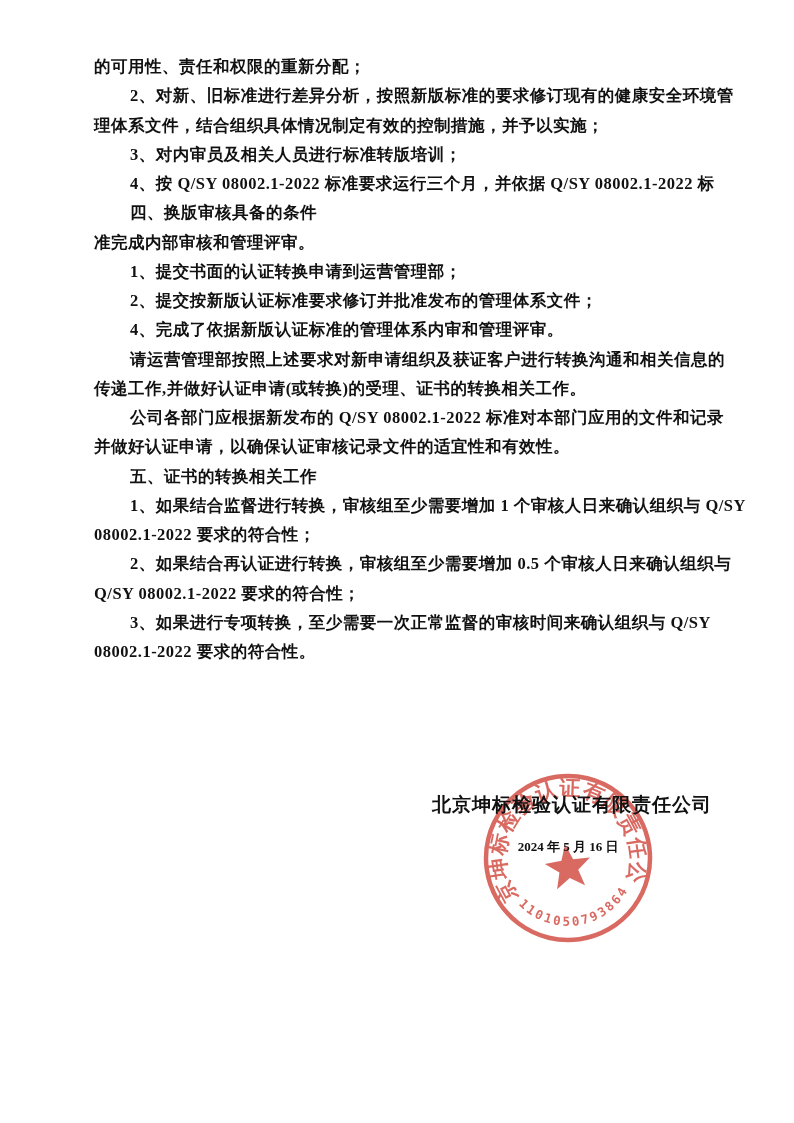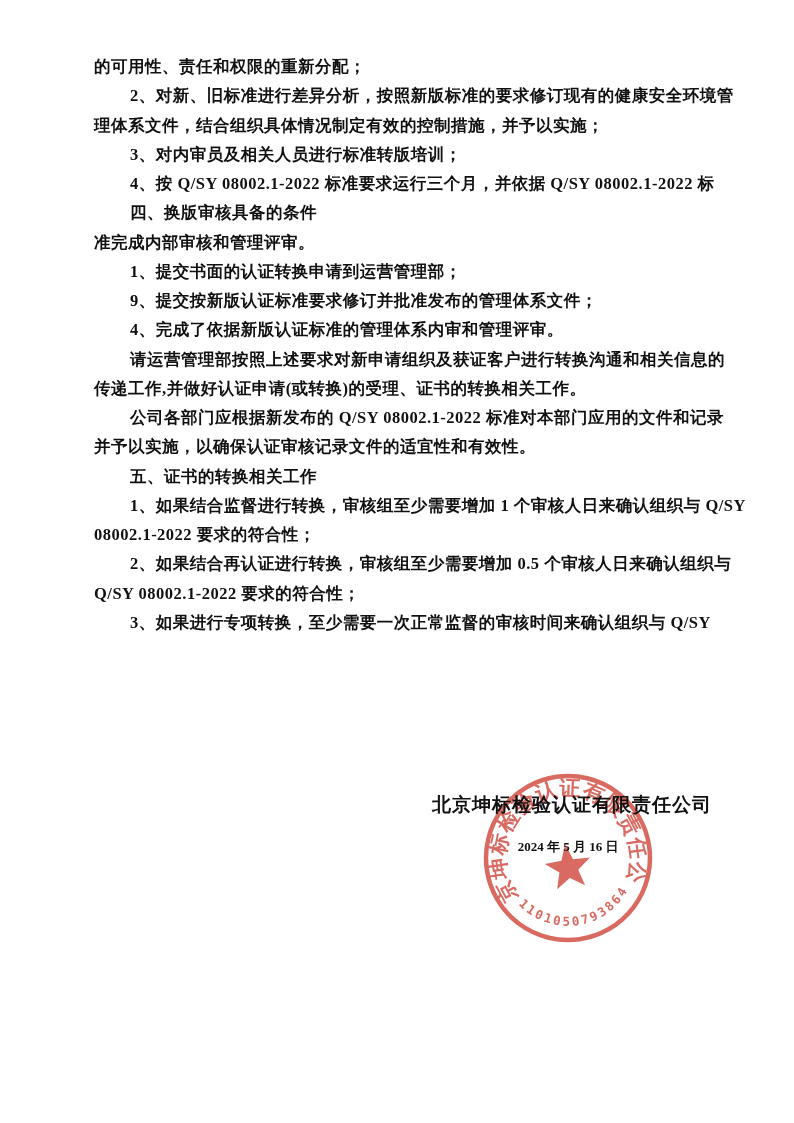--- a/index.html
+++ b/index.html
@@ -66,32 +66,33 @@
 
   <div class="doc-lines">
       <div class="doc-line">的可用性、责任和权限的重新分配；</div>
       <div class="doc-line indent">2、对新、旧标准进行差异分析，按照新版标准的要求修订现有的健康安全环境管</div>
       <div class="doc-line">理体系文件，结合组织具体情况制定有效的控制措施，并予以实施；</div>
       <div class="doc-line indent">3、对内审员及相关人员进行标准转版培训；</div>
       <div class="doc-line indent">4、按 Q/SY 08002.1-2022 标准要求运行三个月，并依据 Q/SY 08002.1-2022 标</div>
       <div class="doc-line indent heading">四、换版审核具备的条件</div>
       <div class="doc-line">准完成内部审核和管理评审。</div>
       <div class="doc-line indent">1、提交书面的认证转换申请到运营管理部；</div>
-      <div class="doc-line indent">9、提交按新版认证标准要求修订并批准发布的管理体系文件；</div>
+      <div class="doc-line indent">2、提交按新版认证标准要求修订并批准发布的管理体系文件；</div>
       <div class="doc-line indent">4、完成了依据新版认证标准的管理体系内审和管理评审。</div>
       <div class="doc-line indent">请运营管理部按照上述要求对新申请组织及获证客户进行转换沟通和相关信息的</div>
       <div class="doc-line">传递工作,并做好认证申请(或转换)的受理、证书的转换相关工作。</div>
       <div class="doc-line indent">公司各部门应根据新发布的 Q/SY 08002.1-2022 标准对本部门应用的文件和记录</div>
-      <div class="doc-line">并予以实施，以确保认证审核记录文件的适宜性和有效性。</div>
+      <div class="doc-line">并做好认证申请，以确保认证审核记录文件的适宜性和有效性。</div>
       <div class="doc-line indent heading">五、证书的转换相关工作</div>
       <div class="doc-line indent">1、如果结合监督进行转换，审核组至少需要增加 1 个审核人日来确认组织与 Q/SY</div>
       <div class="doc-line">08002.1-2022 要求的符合性；</div>
       <div class="doc-line indent">2、如果结合再认证进行转换，审核组至少需要增加 0.5 个审核人日来确认组织与</div>
       <div class="doc-line">Q/SY 08002.1-2022 要求的符合性；</div>
       <div class="doc-line indent">3、如果进行专项转换，至少需要一次正常监督的审核时间来确认组织与 Q/SY</div>
+      <div class="doc-line">08002.1-2022 要求的符合性。</div>
     </div>
 
   <svg class="seal" viewBox="0 0 224 224" xmlns="http://www.w3.org/2000/svg">
     <g transform="rotate(-8 112 112)" opacity="0.8">
       <circle cx="112" cy="112" r="82" fill="none" stroke="var(--seal-color,#d0453b)" stroke-width="4.5"></circle>
       <path id="sealRingPath" d="M 63.7 152.5 A 63 63 0 1 1 160.3 152.5" fill="none"></path>
       <text class="ring-text">
         <textPath href="#sealRingPath" startOffset="50%" text-anchor="middle">北京坤标检验认证有限责任公司</textPath>
       </text>
       <polygon transform="translate(111,122)" points="0,-24 5.9,-8.1 22.8,-7.4 9.5,3.1 14.1,19.4 0,10 -14.1,19.4 -9.5,3.1 -22.8,-7.4 -5.9,-8.1" fill="var(--seal-color,#d0453b)"></polygon>

